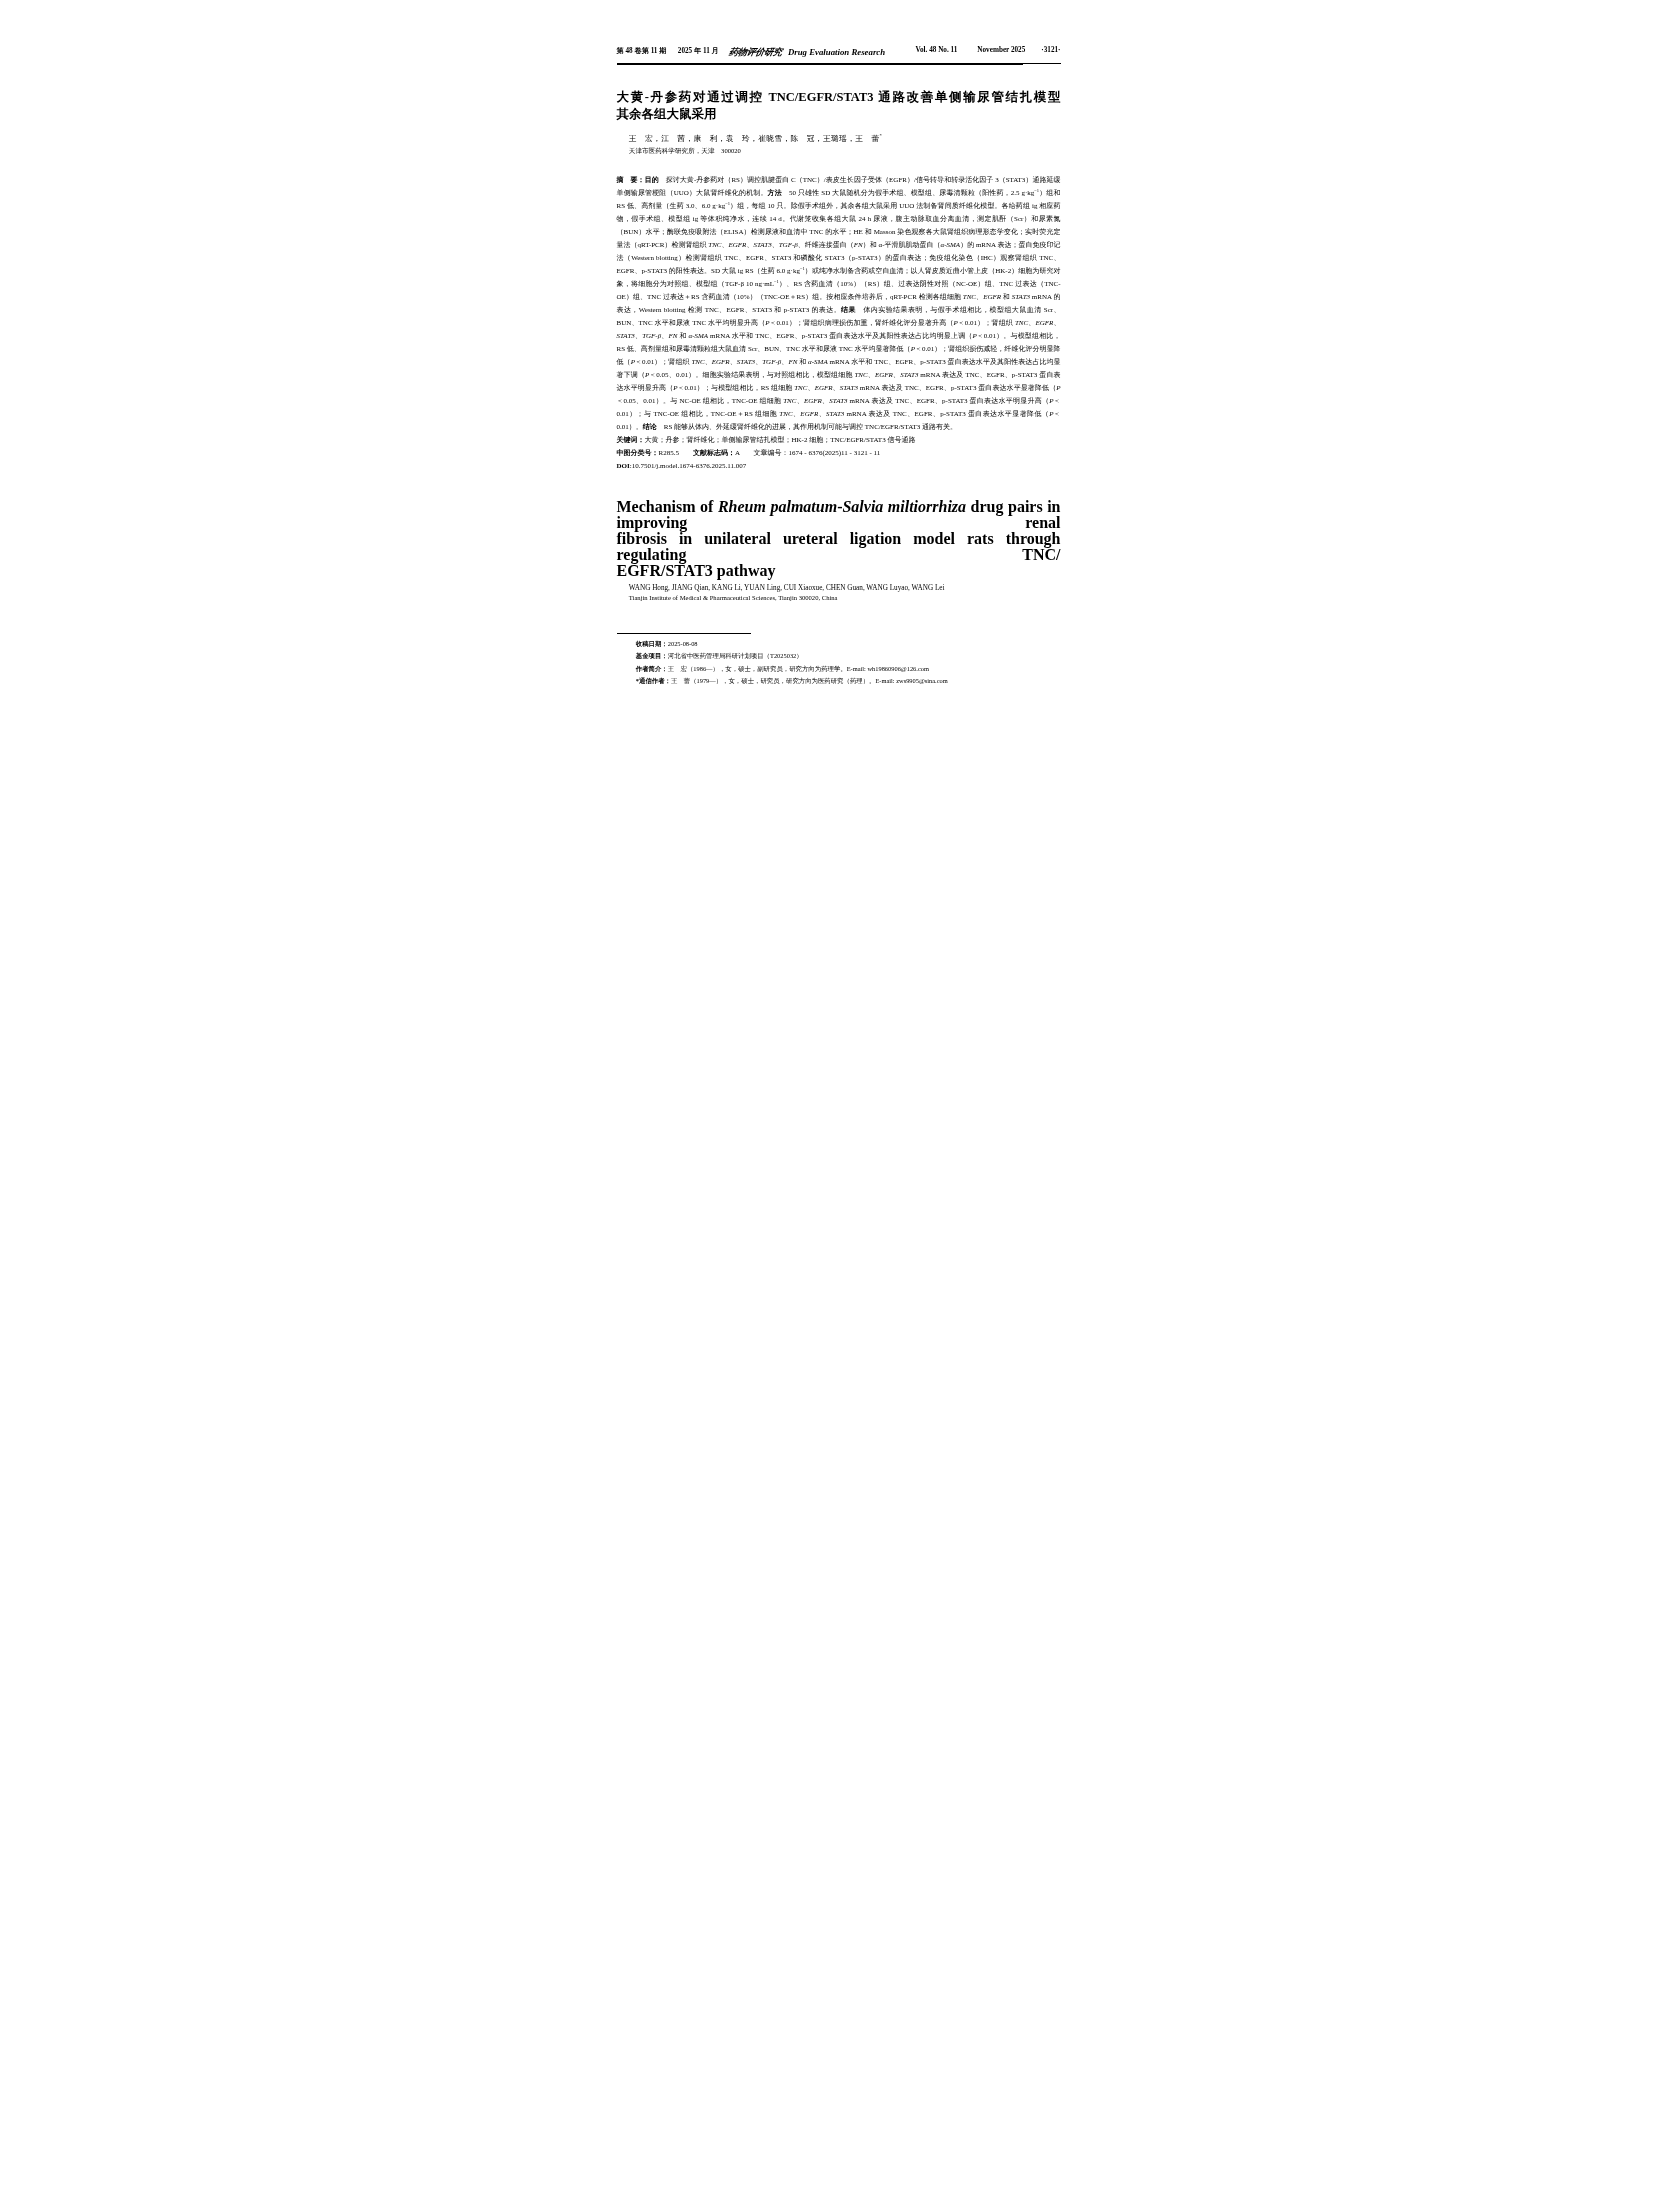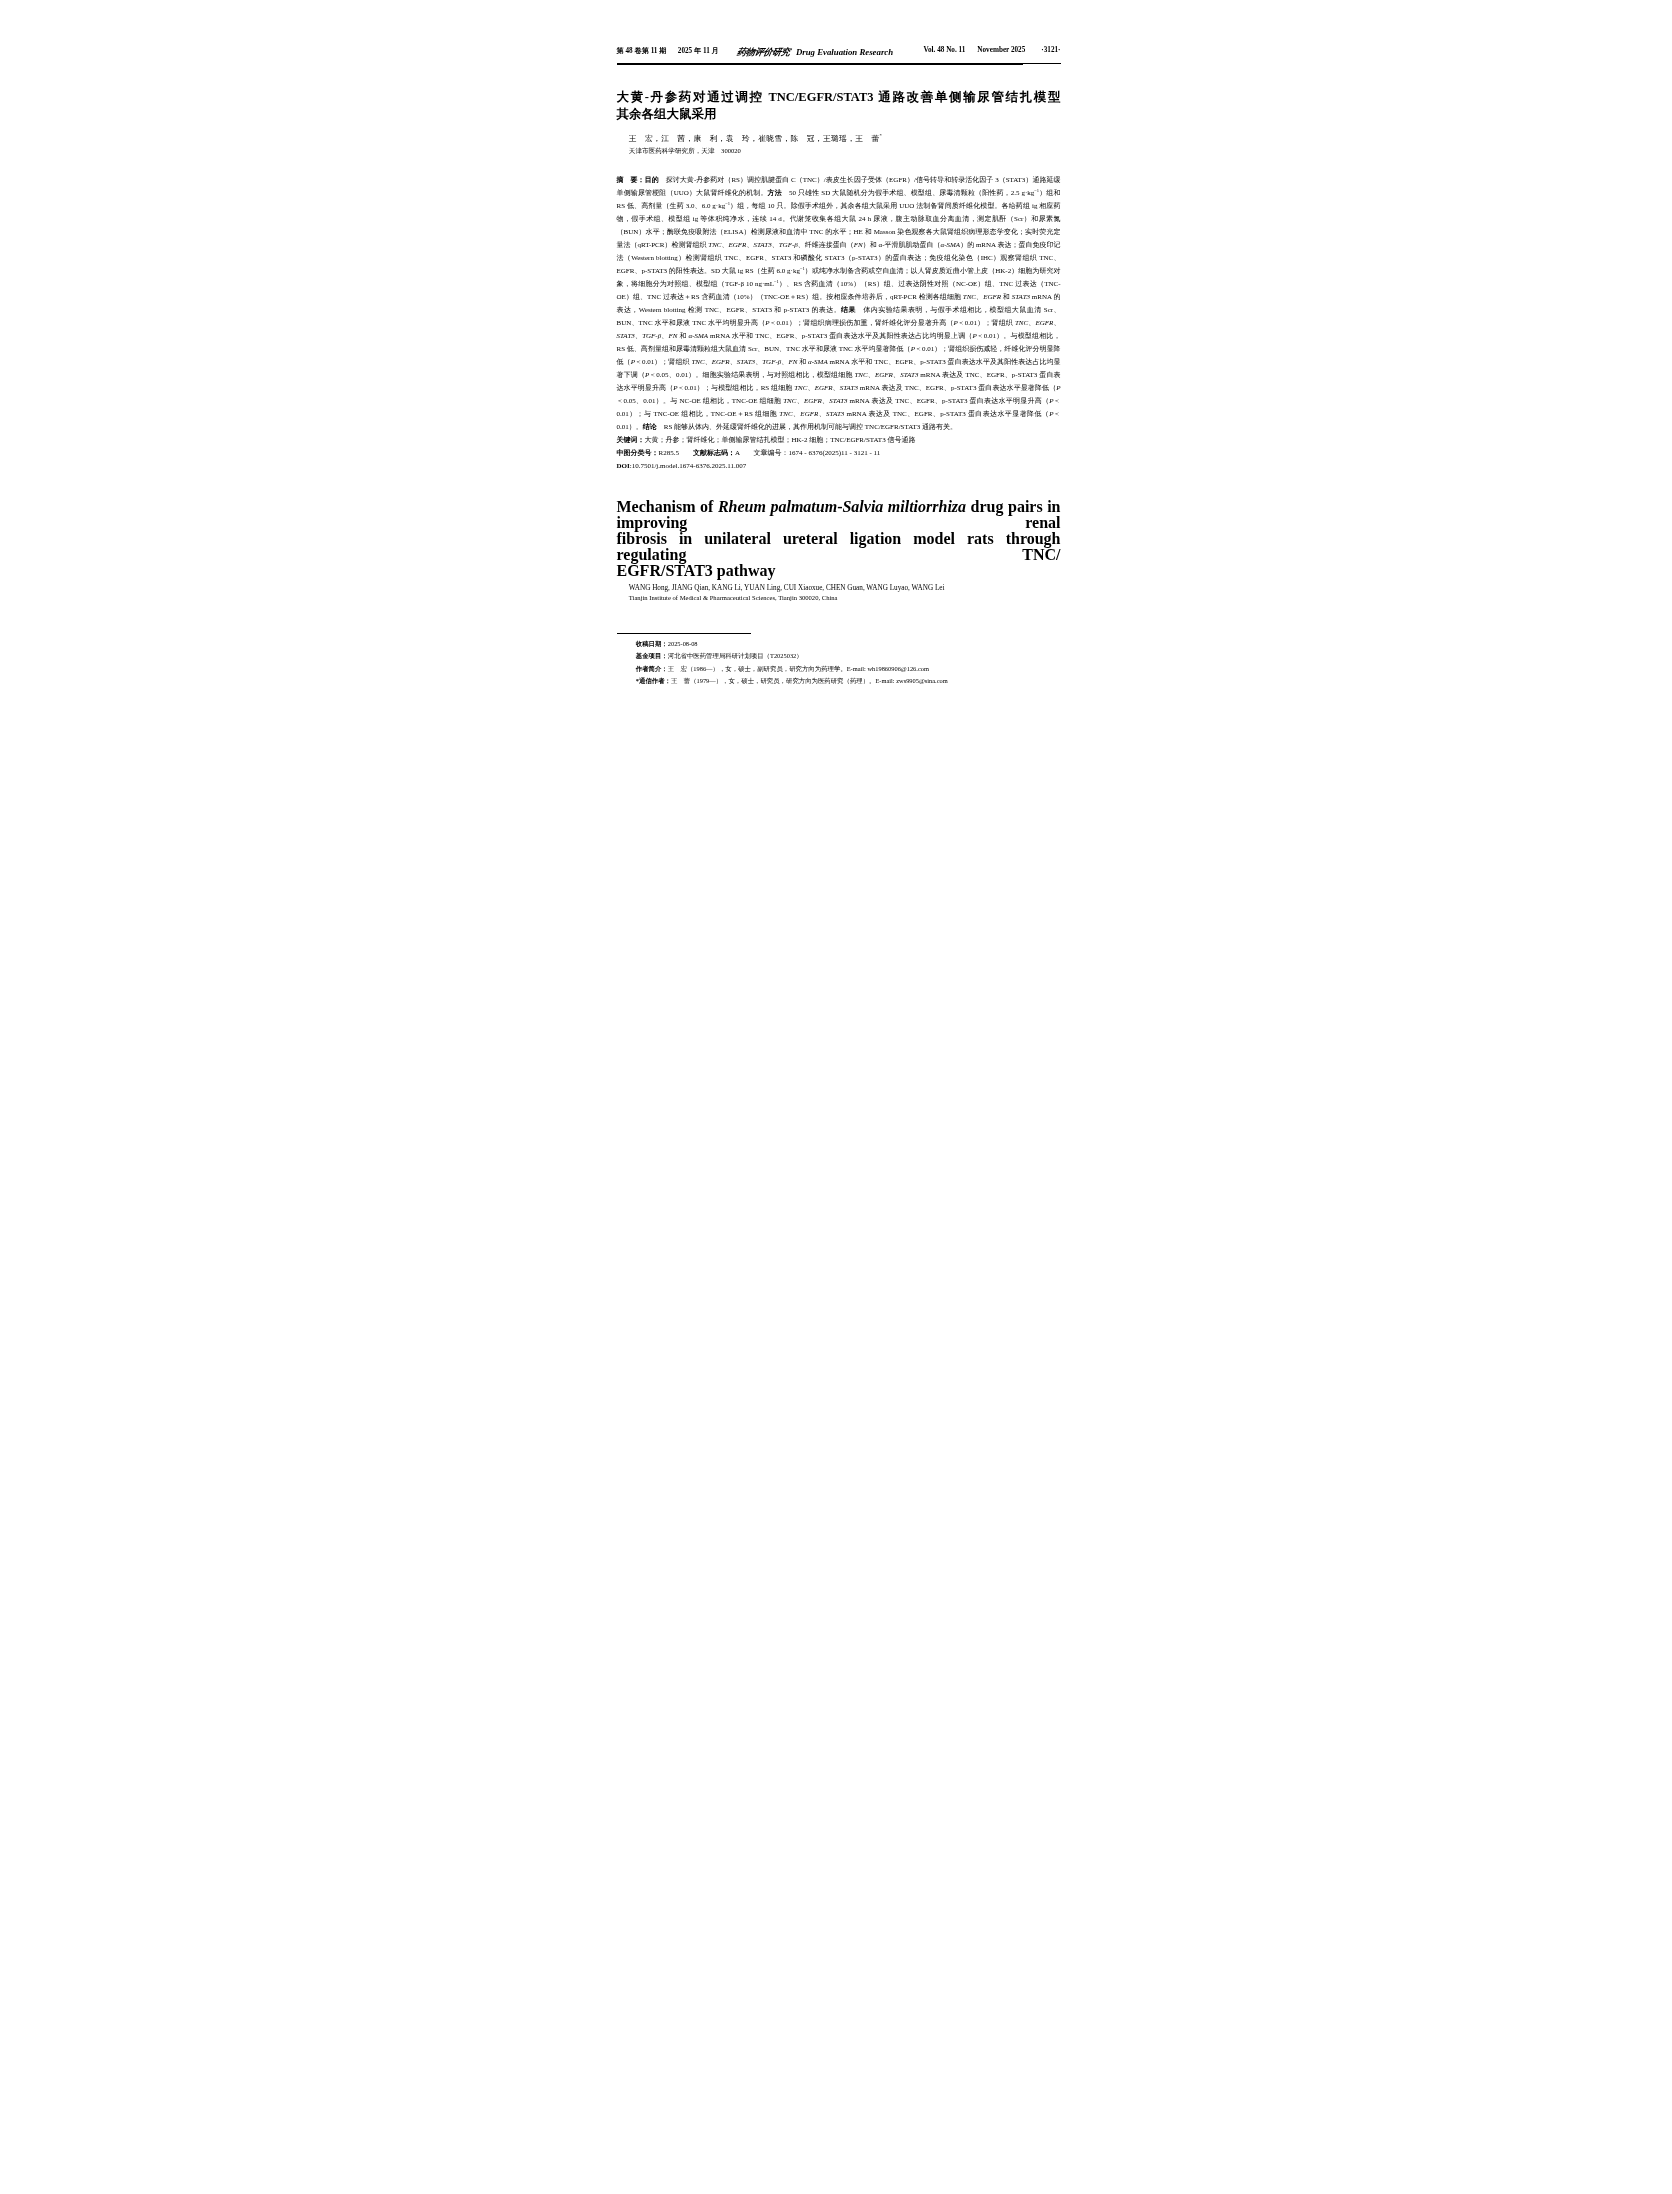--- a/index.html
+++ b/index.html
@@ -14,21 +14,21 @@
     color:#000;
     font-family:"Liberation Serif","DejaVu Serif",serif;
   }
   
   .header{display:flex;justify-content:space-between;align-items:flex-start;font-size:7.2px;font-weight:bold;white-space:nowrap;}
   .h-left span{margin-right:11.4px;}
   .h-left span:last-child{margin-right:0;}
   .h-center{display:flex;align-items:baseline;}
   .logo-cn{display:inline-block;font-size:9.2px;font-style:italic;font-weight:bold;transform:skewX(-10deg);letter-spacing:-0.4px;margin-right:6.1px;}
   .logo-en{font-size:8.8px;font-style:italic;font-weight:bold;letter-spacing:0;}
-  .h-right span{margin-left:12px;}
+  .h-right span{margin-left:20px;}
   .h-right .pageno{margin-left:16px;}
   .rule{position:relative;height:2.6px;margin-top:3.5px;}
   .rule-thick{position:absolute;left:0;top:0.7px;width:91.5%;height:1.8px;background:#000;}
   .rule-thin{position:absolute;right:0;top:0;width:8.5%;height:1.1px;background:#000;}
   
   .cn-title{margin:24px 0 0 0;font-size:12.5px;font-weight:bold;line-height:17px;}
   .t-line{display:block;}
   .just{text-align:justify;text-align-last:justify;}
   
   .authors-cn{margin-top:10.5px;padding-left:12.3px;font-size:7.7px;letter-spacing:0.4px;}

